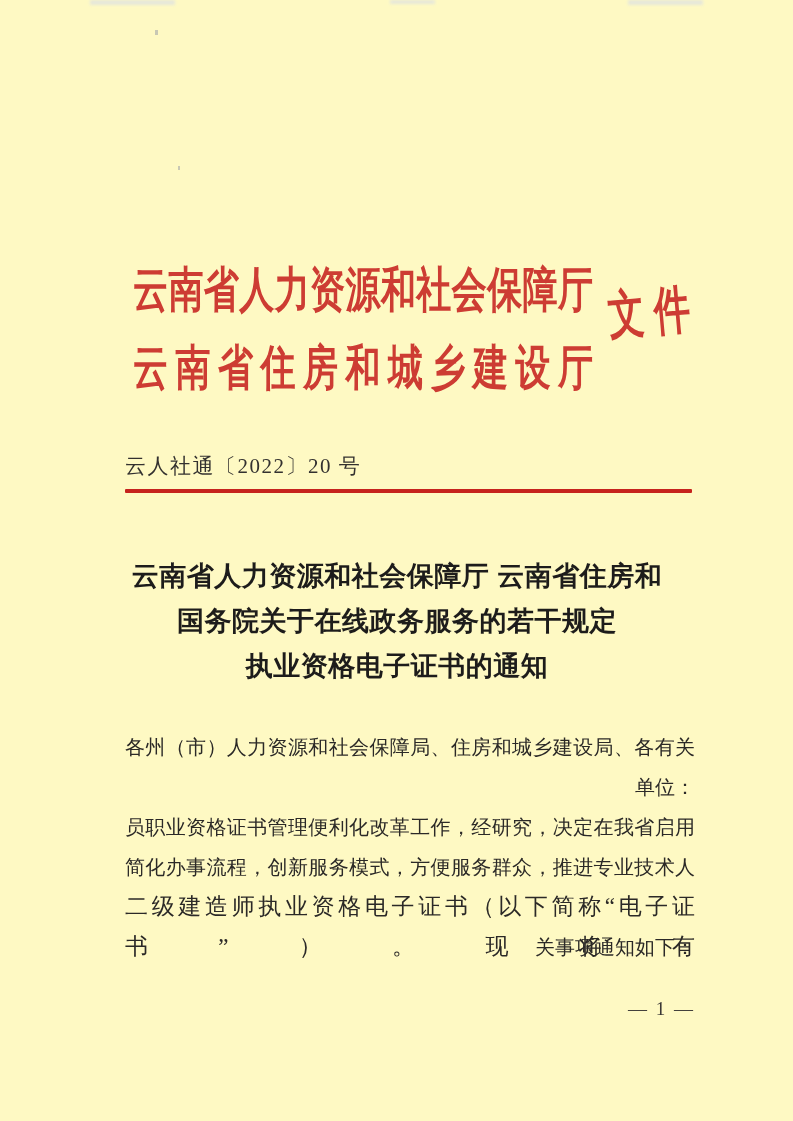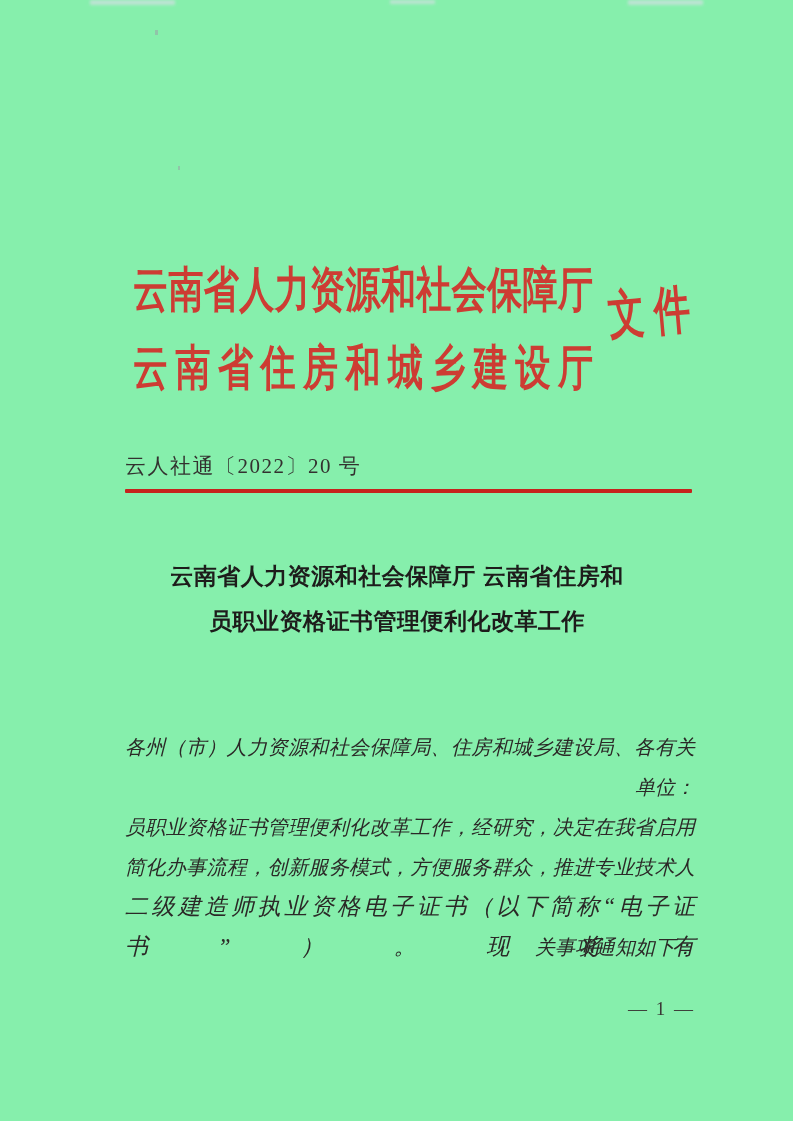--- a/index.html
+++ b/index.html
@@ -4,21 +4,21 @@
 <style>
   html, body {
     margin: 0;
     padding: 0;
     background: #ffffff;
   }
   .page {
     position: relative;
     width: 793px;
     height: 1121px;
-    background: #86efac;
+    background: #fef9c3;
     overflow: hidden;
     font-family: "Liberation Serif", serif;
   }
   
   .edge-smudge {
     position: absolute;
     top: 0;
     height: 5px;
     background: #d9dee7;
     filter: blur(1.5px);
@@ -92,36 +92,35 @@
   }
 
   .doc-title {
     position: absolute;
     left: 105px;
     top: 554px;
     width: 584px;
     text-align: center;
     font-family: "Liberation Sans", sans-serif;
     font-weight: 700;
-    font-size: 23px;
+    font-size: 27px;
     line-height: 45px;
     color: #1d1c1b;
     letter-spacing: 0.5px;
   }
 
   .doc-body {
     position: absolute;
     left: 125px;
     top: 727px;
     width: 570px;
     font-size: 20px;
     line-height: 40px;
     color: #2b2927;
     font-family: "Liberation Serif", serif;
-    font-style: italic;
   }
   .body-line {
     height: 40px;
     white-space: nowrap;
     text-align: right;
   }
   .body-line.jl {
     text-align: justify;
     text-align-last: justify;
     white-space: normal;
@@ -157,21 +156,22 @@
   <div class="hdr-line hdr-line-2">云南省住房和城乡建设厅</div>
 
   <div class="hdr-doc-word">文件</div>
 
   <div class="doc-number">云人社通〔2022〕20 号</div>
 
   <div class="red-rule"></div>
 
   <div class="doc-title">
     <div>云南省人力资源和社会保障厅 云南省住房和</div>
-    <div>员职业资格证书管理便利化改革工作</div>
+    <div>国务院关于在线政务服务的若干规定</div>
+    <div>执业资格电子证书的通知</div>
   </div>
 
   <div class="doc-body">
     <div class="body-line jl">各州（市）人力资源和社会保障局、住房和城乡建设局、各有关</div>
     <div class="body-line">单位：</div>
     <div class="body-line jl">员职业资格证书管理便利化改革工作，经研究，决定在我省启用</div>
     <div class="body-line jl">简化办事流程，创新服务模式，方便服务群众，推进专业技术人</div>
     <div class="body-line jl tight">二级建造师执业资格电子证书（以下简称“电子证书”）。现将有</div>
     <div class="body-line">关事项通知如下：</div>
   </div>

